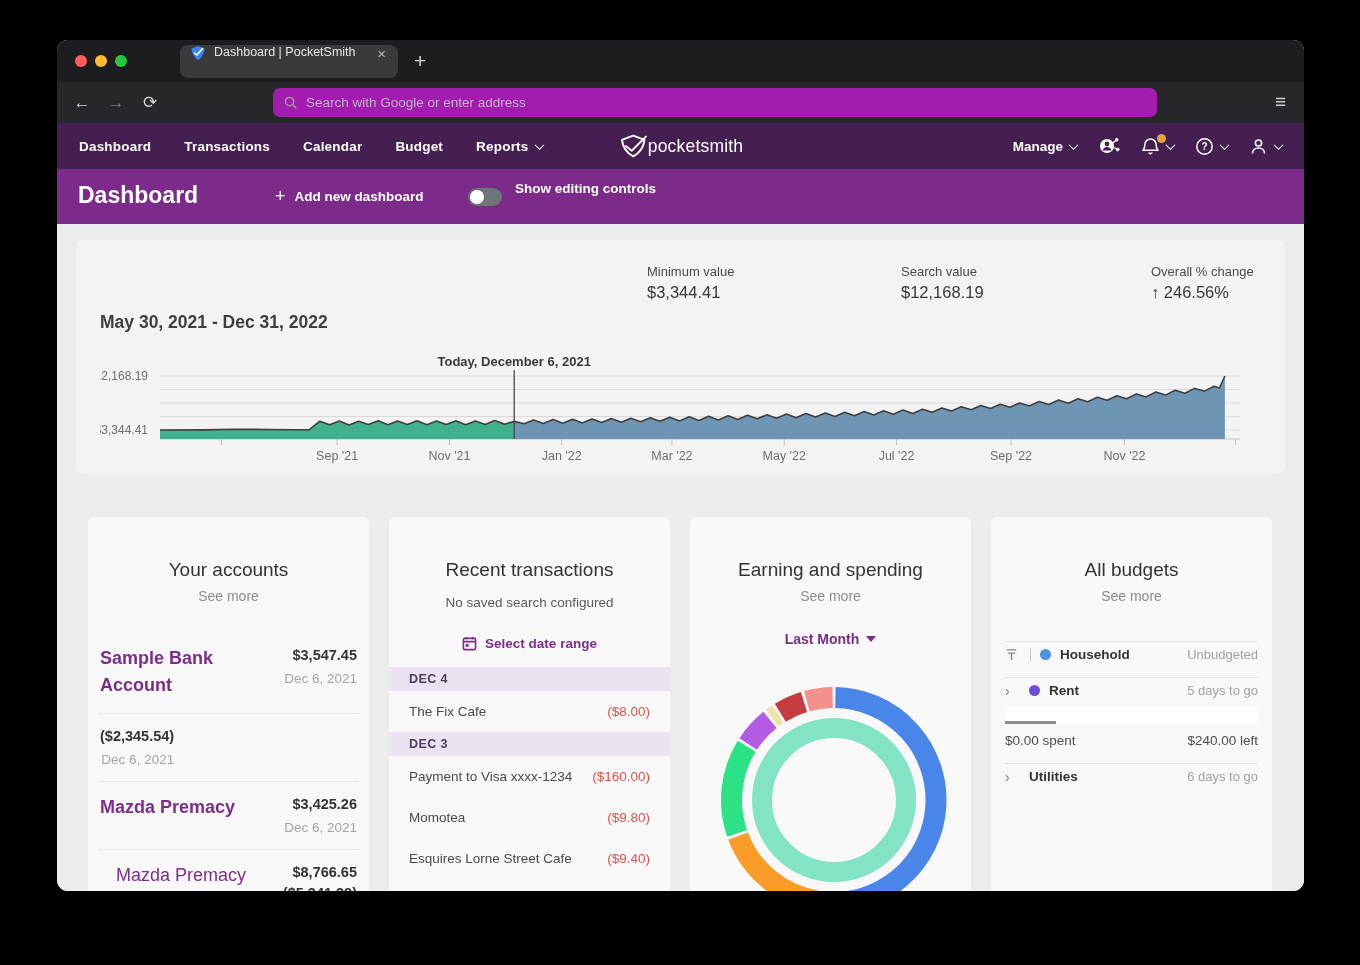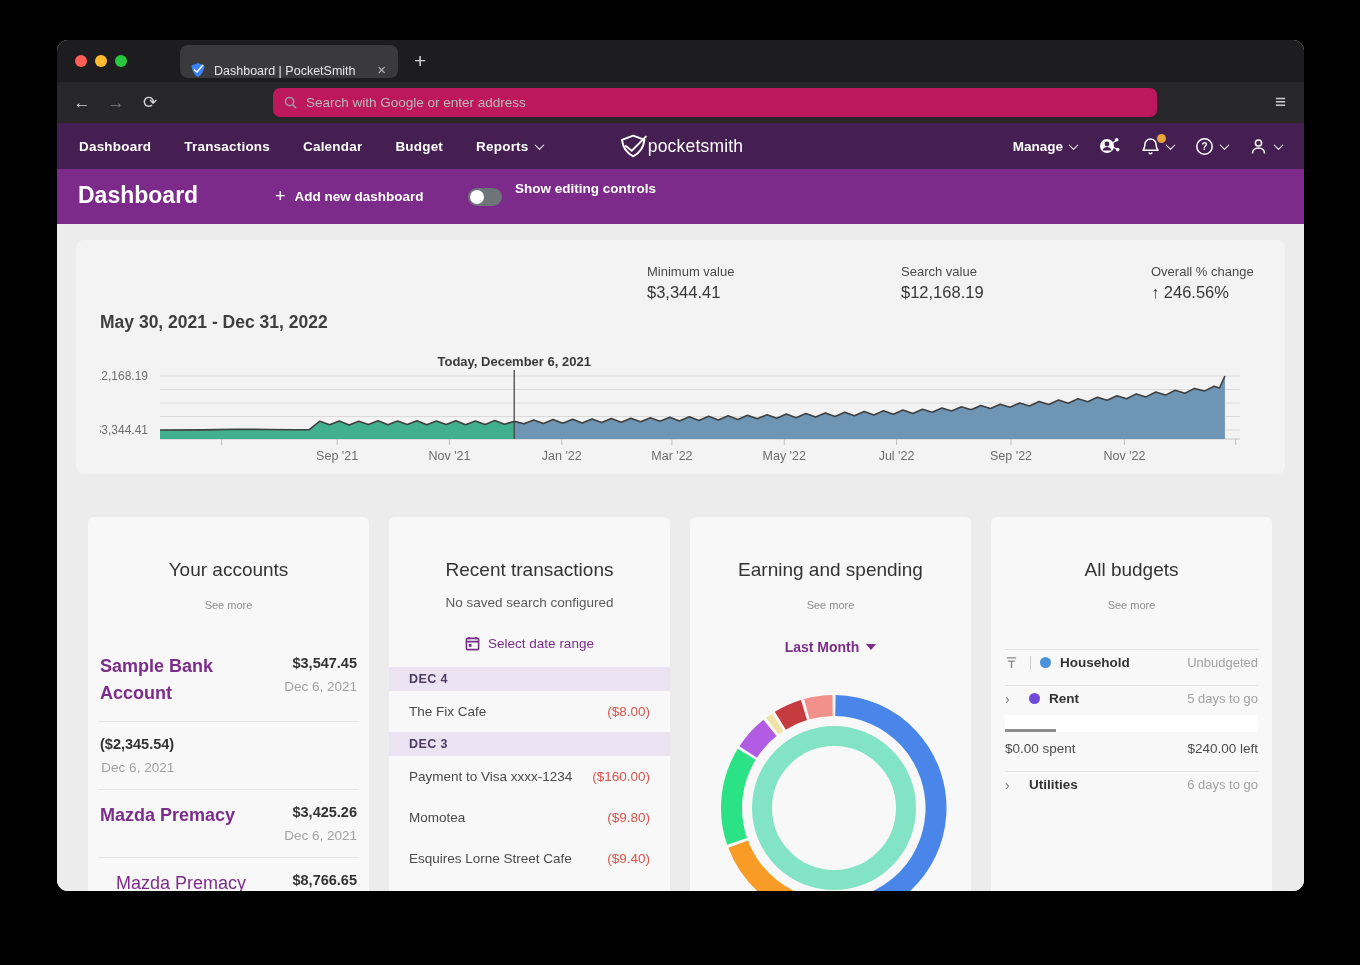--- a/index.html
+++ b/index.html
@@ -6,29 +6,29 @@
     font-family:"Liberation Sans",sans-serif;-webkit-font-smoothing:antialiased;}
   .stage{position:relative;width:1360px;height:965px;background:#000;}
   .window{position:absolute;left:57px;top:40px;width:1247px;height:851px;border-radius:11px;
     overflow:hidden;background:#ececec;display:flex;flex-direction:column;}
   
   .tabstrip{height:42px;background:#1d1d1f;display:flex;align-items:center;flex:none;}
   .lights{display:flex;gap:8px;padding-left:18px;}
   .light{width:12px;height:12px;border-radius:50%;}
   .light.red{background:#ff5f57}.light.yellow{background:#febc2e}.light.green{background:#27c83f}
   .tab{margin-left:53px;width:218px;height:33px;background:#3a3a3d;border-radius:8px;display:flex;
-    align-items:flex-end;padding:0 10px;box-sizing:border-box;}
+    align-items:flex-start;padding:0 10px;box-sizing:border-box;}
   .tab-title{color:#e6e6e8;font-size:12.5px;margin-left:8px;flex:1;white-space:nowrap;overflow:hidden;}
   .tab-close{color:#b9b9bd;font-size:15px;padding:0 2px;cursor:default;}
   .newtab{color:#cfcfd2;font-size:21px;margin-left:16px;font-weight:300;}
   .toolbar{height:41px;background:#27272a;position:relative;flex:none;display:flex;align-items:center;}
   .nav-glyph{width:34px;text-align:center;font-size:17px;color:#d4d4d8;}
   .nav-glyph.dim{color:#7e7e83;}
   .toolbar .nav-glyph:first-child{margin-left:8px;}
-  .addressbar{position:absolute;left:216px;top:6px;width:884px;height:29px;background:#be185d;
+  .addressbar{position:absolute;left:216px;top:6px;width:884px;height:29px;background:#a21caf;
     border-radius:7px;display:flex;align-items:center;padding:0 10px;box-sizing:border-box;}
   .address-text{color:#b9b9be;font-size:13.5px;margin-left:8px;}
   .hamburger{position:absolute;right:18px;top:9px;color:#c9c9cd;font-size:19px;font-weight:700;}
   
   .navbar{height:46px;background:#451f52;position:relative;display:flex;align-items:center;flex:none;color:#fff;}
   .nav-left{display:flex;gap:33px;padding-left:22px;font-size:13.5px;font-weight:700;letter-spacing:.2px;}
   .nav-item{cursor:pointer;display:flex;align-items:center;}
   .chev{display:inline-block;width:6px;height:6px;border-right:1.6px solid currentColor;
     border-bottom:1.6px solid currentColor;transform:rotate(45deg) translate(-1px,-1px);margin-left:7px;flex:none;}
   .logo{position:absolute;left:50%;transform:translateX(-50%);display:flex;align-items:center;gap:0;}
@@ -51,34 +51,34 @@
   .nw-header{display:grid;grid-template-columns:1fr 254px 250px 110px;min-height:46px;}
   .nw-range{font-size:17.5px;font-weight:700;color:#3e3e3e;align-self:center;margin-top:48px;}
   .nw-stat .lbl{font-size:13px;color:#4a4a4a;}
   .nw-stat .val{font-size:16.5px;color:#383838;font-weight:500;margin-top:4px;}
   #networth-chart{margin-top:24px;}
   #networth-chart svg{display:block;}
   .cards{margin:43px 31px 0;display:grid;grid-template-columns:repeat(4,281px);gap:20px;}
   .card{background:#f8f8f8;border-radius:6px;height:420px;padding:42px 0 0;box-sizing:border-box;
     text-align:center;overflow:hidden;}
   .card-title{font-size:19px;font-weight:500;color:#333;}
-  .see-more{font-size:11px;color:#8c8c8c;margin-top:18px;cursor:pointer;display:inline-block;}
+  .see-more{font-size:14px;color:#8c8c8c;margin-top:7px;cursor:pointer;display:inline-block;}
   
   .acct-rows{margin-top:28px;text-align:left;}
   .acct-row{display:flex;justify-content:space-between;padding:12px 12px 14px;}
   .acct-name{color:#7b2d8a;font-weight:700;font-size:18px;width:54%;line-height:1.5;}
   .acct-row.child .acct-name{font-weight:400;padding-left:16px;}
   .acct-right{text-align:right;}
   .acct-val{font-size:14.5px;font-weight:700;color:#333;line-height:1.5;}
   .acct-date{font-size:13.5px;color:#a3a3a3;margin-top:4px;}
   .divider{border-top:1px solid #e5e5e5;margin:0 10px;}
   
   .txn-sub{font-size:13.5px;color:#5a5a5a;margin-top:14px;}
   .select-range{margin-top:26px;display:inline-flex;align-items:center;gap:8px;color:#7b2d8a;
-    font-size:13.5px;font-weight:400;cursor:pointer;}
+    font-size:13.5px;font-weight:700;cursor:pointer;}
   .txn-groups{margin-top:12px;text-align:left;}
   .txn-band{background:#ebe2f2;color:#4c3b60;font-size:12.5px;font-weight:700;letter-spacing:.4px;
     padding:5px 20px;}
   .txn-row{display:flex;justify-content:space-between;padding:13px 20px;font-size:13.5px;color:#4a4a4a;}
   .txn-amt.neg{color:#d9544b;}
   
   .period{margin-top:26px;display:inline-flex;align-items:center;gap:7px;color:#7b2d8a;
     font-size:14px;font-weight:700;cursor:pointer;}
   .tri{width:0;height:0;border-left:5px solid transparent;border-right:5px solid transparent;
     border-top:6px solid #7b2d8a;}

